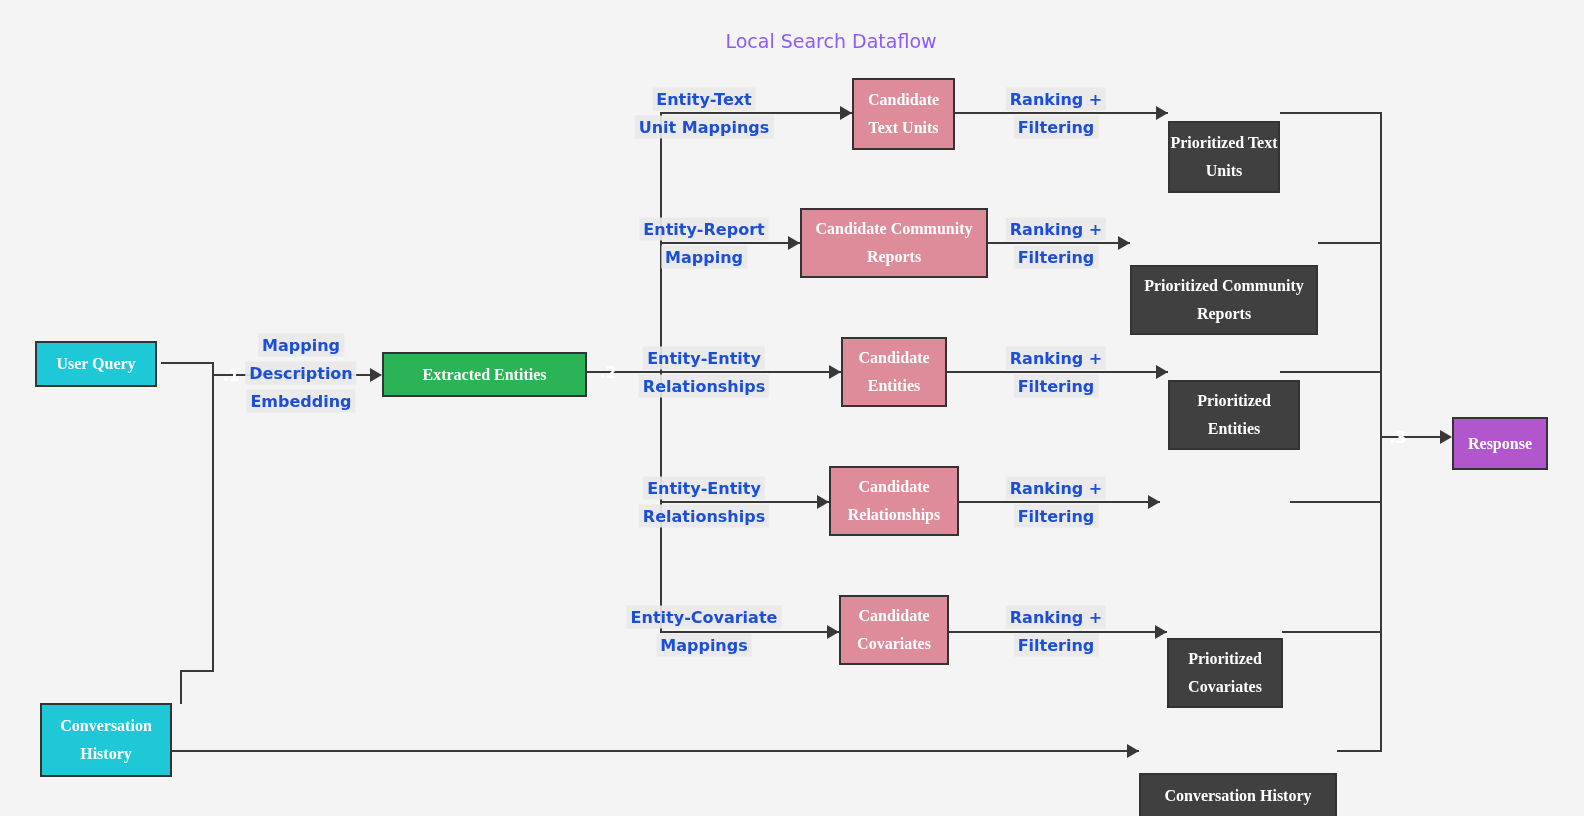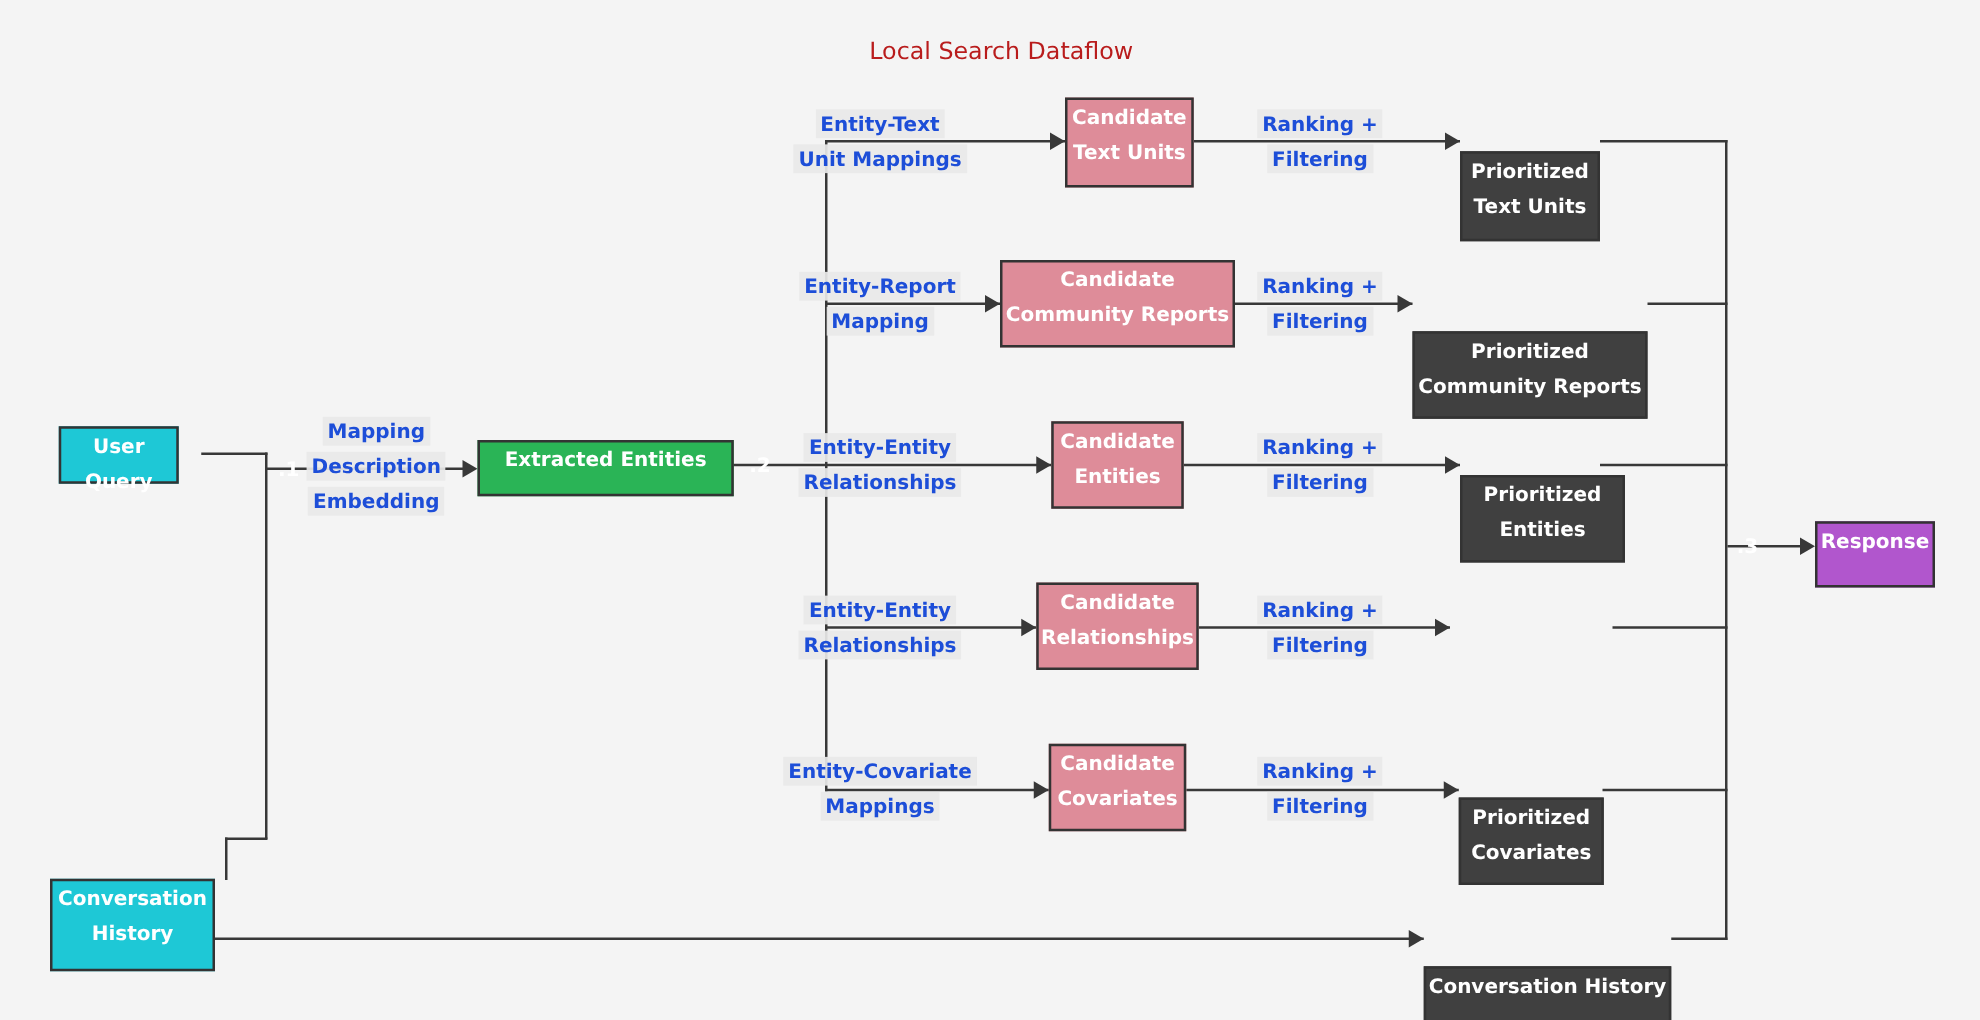--- a/index.html
+++ b/index.html
@@ -3,29 +3,29 @@
 <meta charset="utf-8">
 <style>
   html,body{margin:0;padding:0;}
   body{
     background:#f4f4f4;
     font-family:"DejaVu Sans","Liberation Sans",sans-serif;
     width:1584px;height:816px;overflow:hidden;
   }
   .canvas{position:relative;width:1584px;height:816px;background:#f4f4f4;}
   .title{
-    position:absolute;left:801px;top:30px;transform:translateX(-50%);
-    font-size:19px;color:#b91c1c;white-space:nowrap;
+    position:absolute;left:831px;top:30px;transform:translateX(-50%);
+    font-size:19px;color:#8b5cf6;white-space:nowrap;
   }
   
   .node{
     position:absolute;box-sizing:border-box;
-    display:flex;justify-content:center;text-align:center;
+    display:flex;align-items:center;justify-content:center;text-align:center;
     border:2.5px solid #333;color:#fff;font-weight:bold;font-size:16px;
-    line-height:28px;z-index:3;
+    line-height:28px;z-index:3;font-family:Liberation Serif, serif;
   }
   .cyan{background:#1ec8d6;}
   .green{background:#2ab456;}
   .pink{background:#de8c99;}
   .orange{background:#404040;margin-top:43px;}
   .purple{background:#b156cd;}
   
   .hl{position:absolute;height:2px;background:#383838;z-index:1;}
   .vl{position:absolute;width:2px;background:#383838;z-index:1;}
   .arrow{
@@ -141,21 +141,21 @@
   </div>
   <div class="elabel" style="left:1056px;top:631px">
     <span>Ranking +</span>
     <span>Filtering</span>
   </div>
 
   <span class="ghost" style="left:231px;top:375px">.1</span>
   <span class="ghost" style="left:608px;top:372px">.2</span>
   <span class="ghost" style="left:1398px;top:437px">.3</span>
 
-  <div class="node cyan" style="left:47px;top:341px;width:96px;height:46px">
+  <div class="node cyan" style="left:35px;top:341px;width:122px;height:46px">
     <span>User Query</span>
   </div>
   <div class="node cyan" style="left:40px;top:703px;width:132px;height:74px">
     <span>Conversation History</span>
   </div>
   <div class="node green" style="left:382px;top:352px;width:205px;height:45px">
     <span>Extracted Entities</span>
   </div>
 
   <div class="node pink" style="left:852px;top:78px;width:103px;height:72px">

